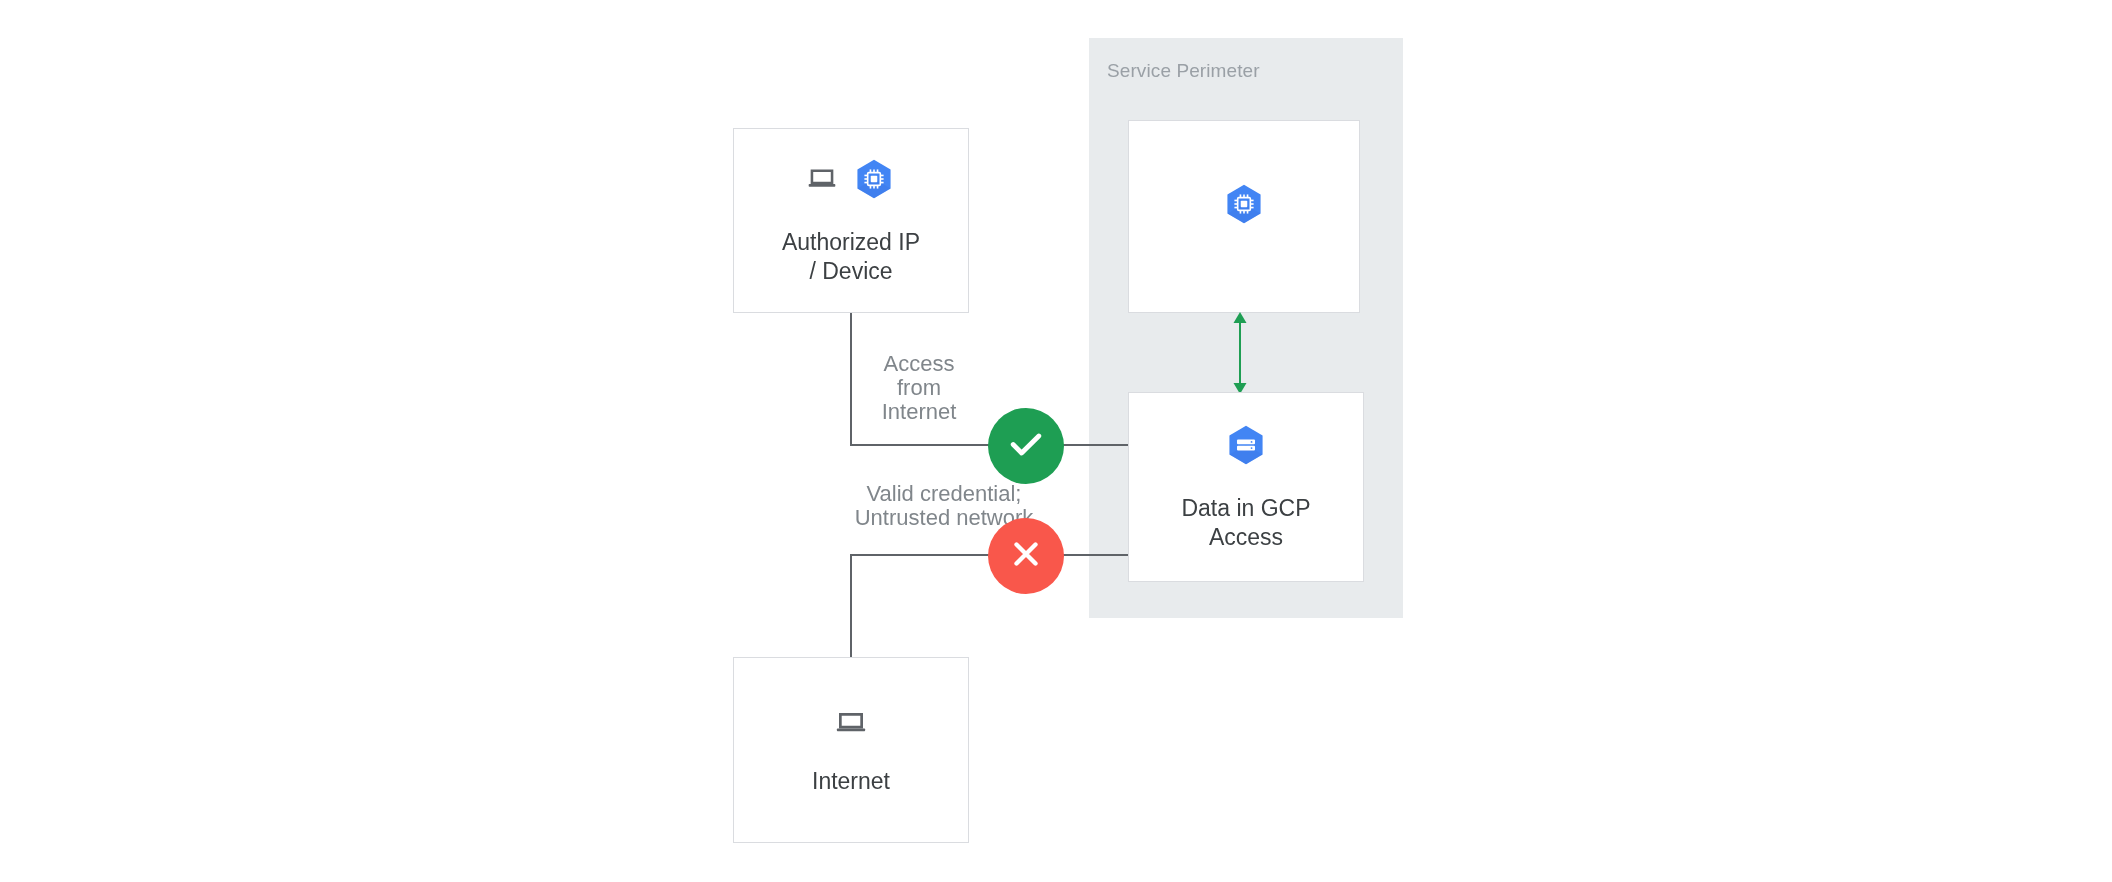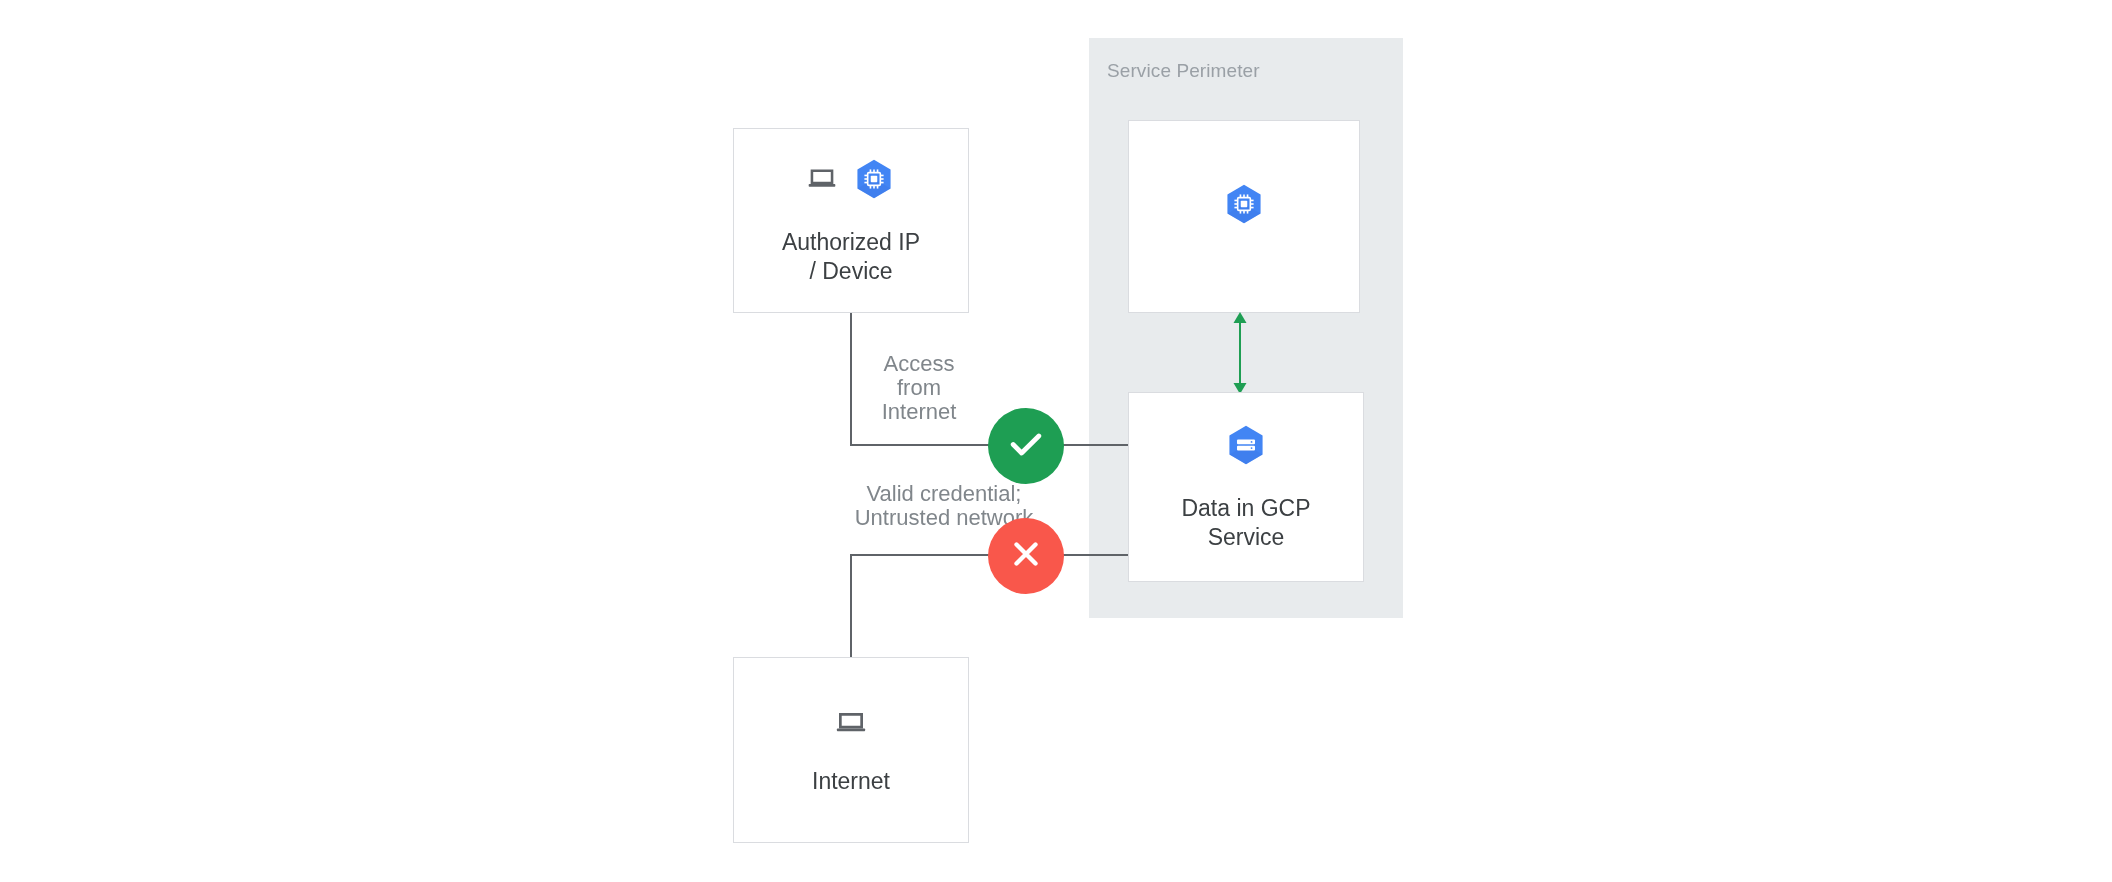--- a/index.html
+++ b/index.html
@@ -211,21 +211,21 @@
           <polygon points="24,4 41.3,14 41.3,34 24,44 6.7,34 6.7,14" fill="#4285F4"></polygon>
           <polygon points="24,24 41.3,34 24,44 6.7,34" fill="#3B78E7" opacity="0.45"></polygon>
           <rect x="14.6" y="18.2" width="18.8" height="5.1" rx="1.1" fill="#ffffff"></rect>
           <rect x="14.6" y="24.7" width="18.8" height="5.1" rx="1.1" fill="#ffffff"></rect>
           <circle cx="29.8" cy="20.75" r="0.95" fill="#4285F4"></circle>
           <circle cx="29.8" cy="27.25" r="0.95" fill="#4285F4"></circle>
         </svg>
       </span>
     </div>
     <div class="node-label">Data in GCP
-Service</div>
+Access</div>
   </div>
 
   <div class="node" id="node-internet">
     <div class="node-icons">
       <span>
         <svg width="36" height="36" viewBox="0 0 24 24" aria-hidden="true">
           <path fill="none" stroke="#5F6368" stroke-width="1.8" d="M4.9 6.2h14.2v8.6H4.9z"></path>
           <rect x="2.6" y="15.6" width="18.8" height="1.9" rx="0.5" fill="#5F6368"></rect>
         </svg>
       </span>

